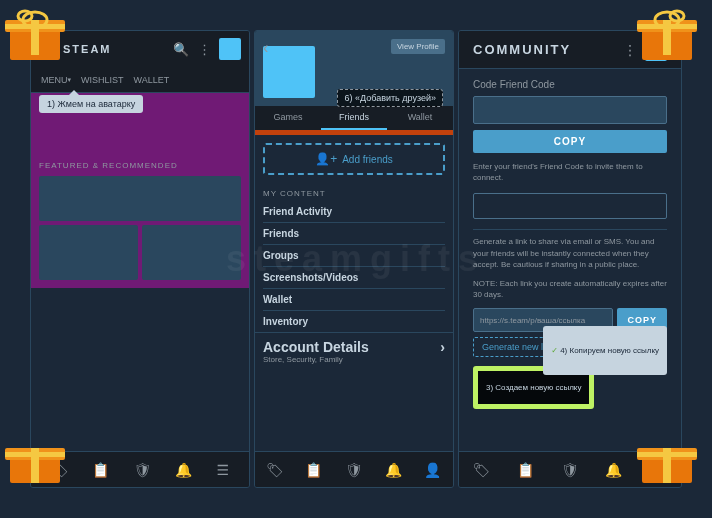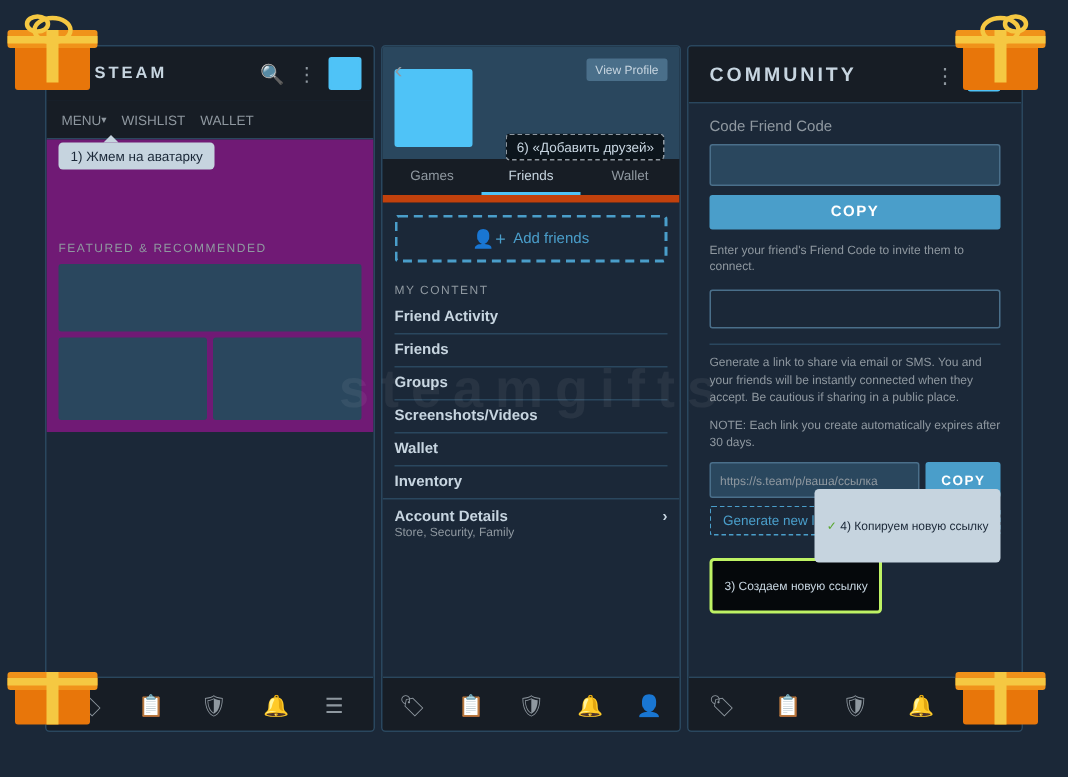--- a/index.html
+++ b/index.html
@@ -300,21 +300,21 @@
     .content-item:last-child {
       border-bottom: none;
     }
 
     .account-section {
       padding: 6px 8px;
       border-top: 1px solid #2a475e;
     }
     .account-title {
       color: #c7d5e0;
-      font-size: 10px;
+      font-size: 14px;
       font-weight: bold;
       display: flex;
       justify-content: space-between;
       align-items: center;
     }
     .account-sub {
       color: #8f98a0;
       font-size: 8px;
     }
 
@@ -698,21 +698,21 @@
         <div class="link-value">https://s.team/p/ваша/ссылка</div>
         <div class="copy-btn-small">COPY</div>
       </div>
 
       <div class="generate-link-btn">Generate new link</div>
     </div>
 
     <div style="
       position: absolute;
       background: rgba(0,0,0,0.8);
-      border: 2px solid #bef264;
+      border: 5px solid #bef264;
       color: #c7d5e0;
       font-size: 8px;
       padding: 12px 8px;
       border-radius: 3px;
       bottom: 78px;
       left: 14px;
       white-space: nowrap;
     ">3) Создаем новую ссылку</div>
 
     <div style="

